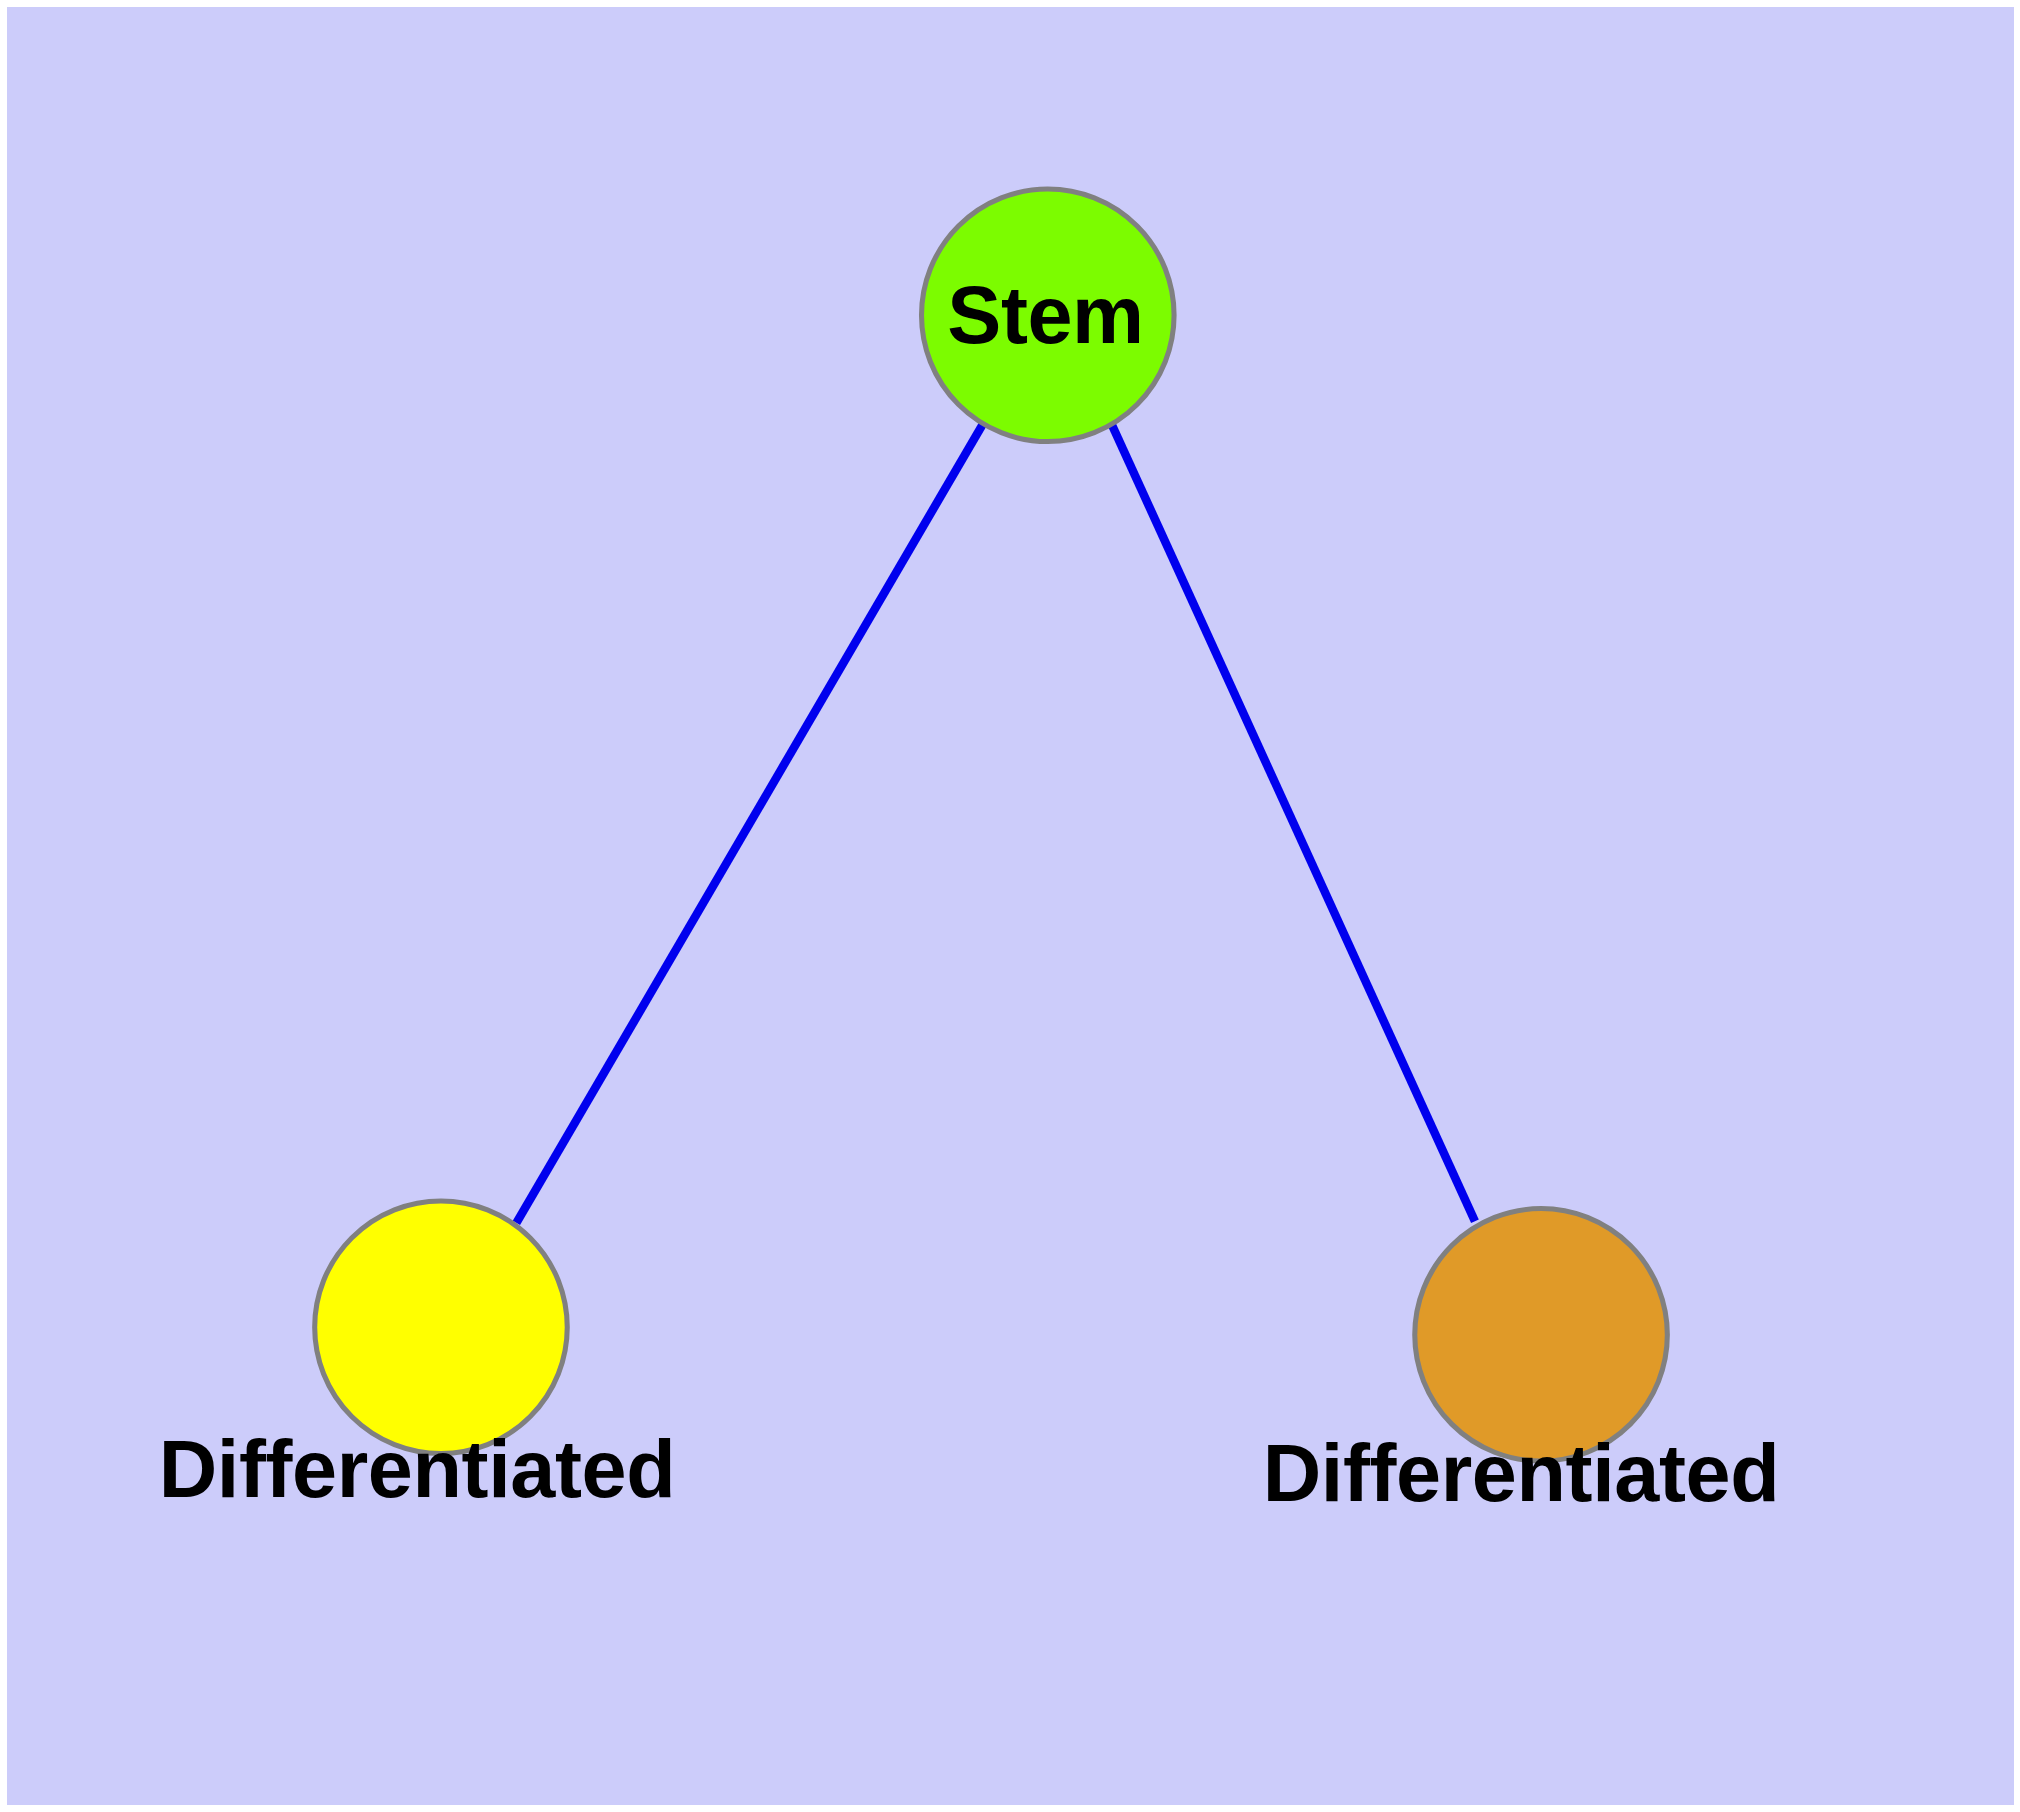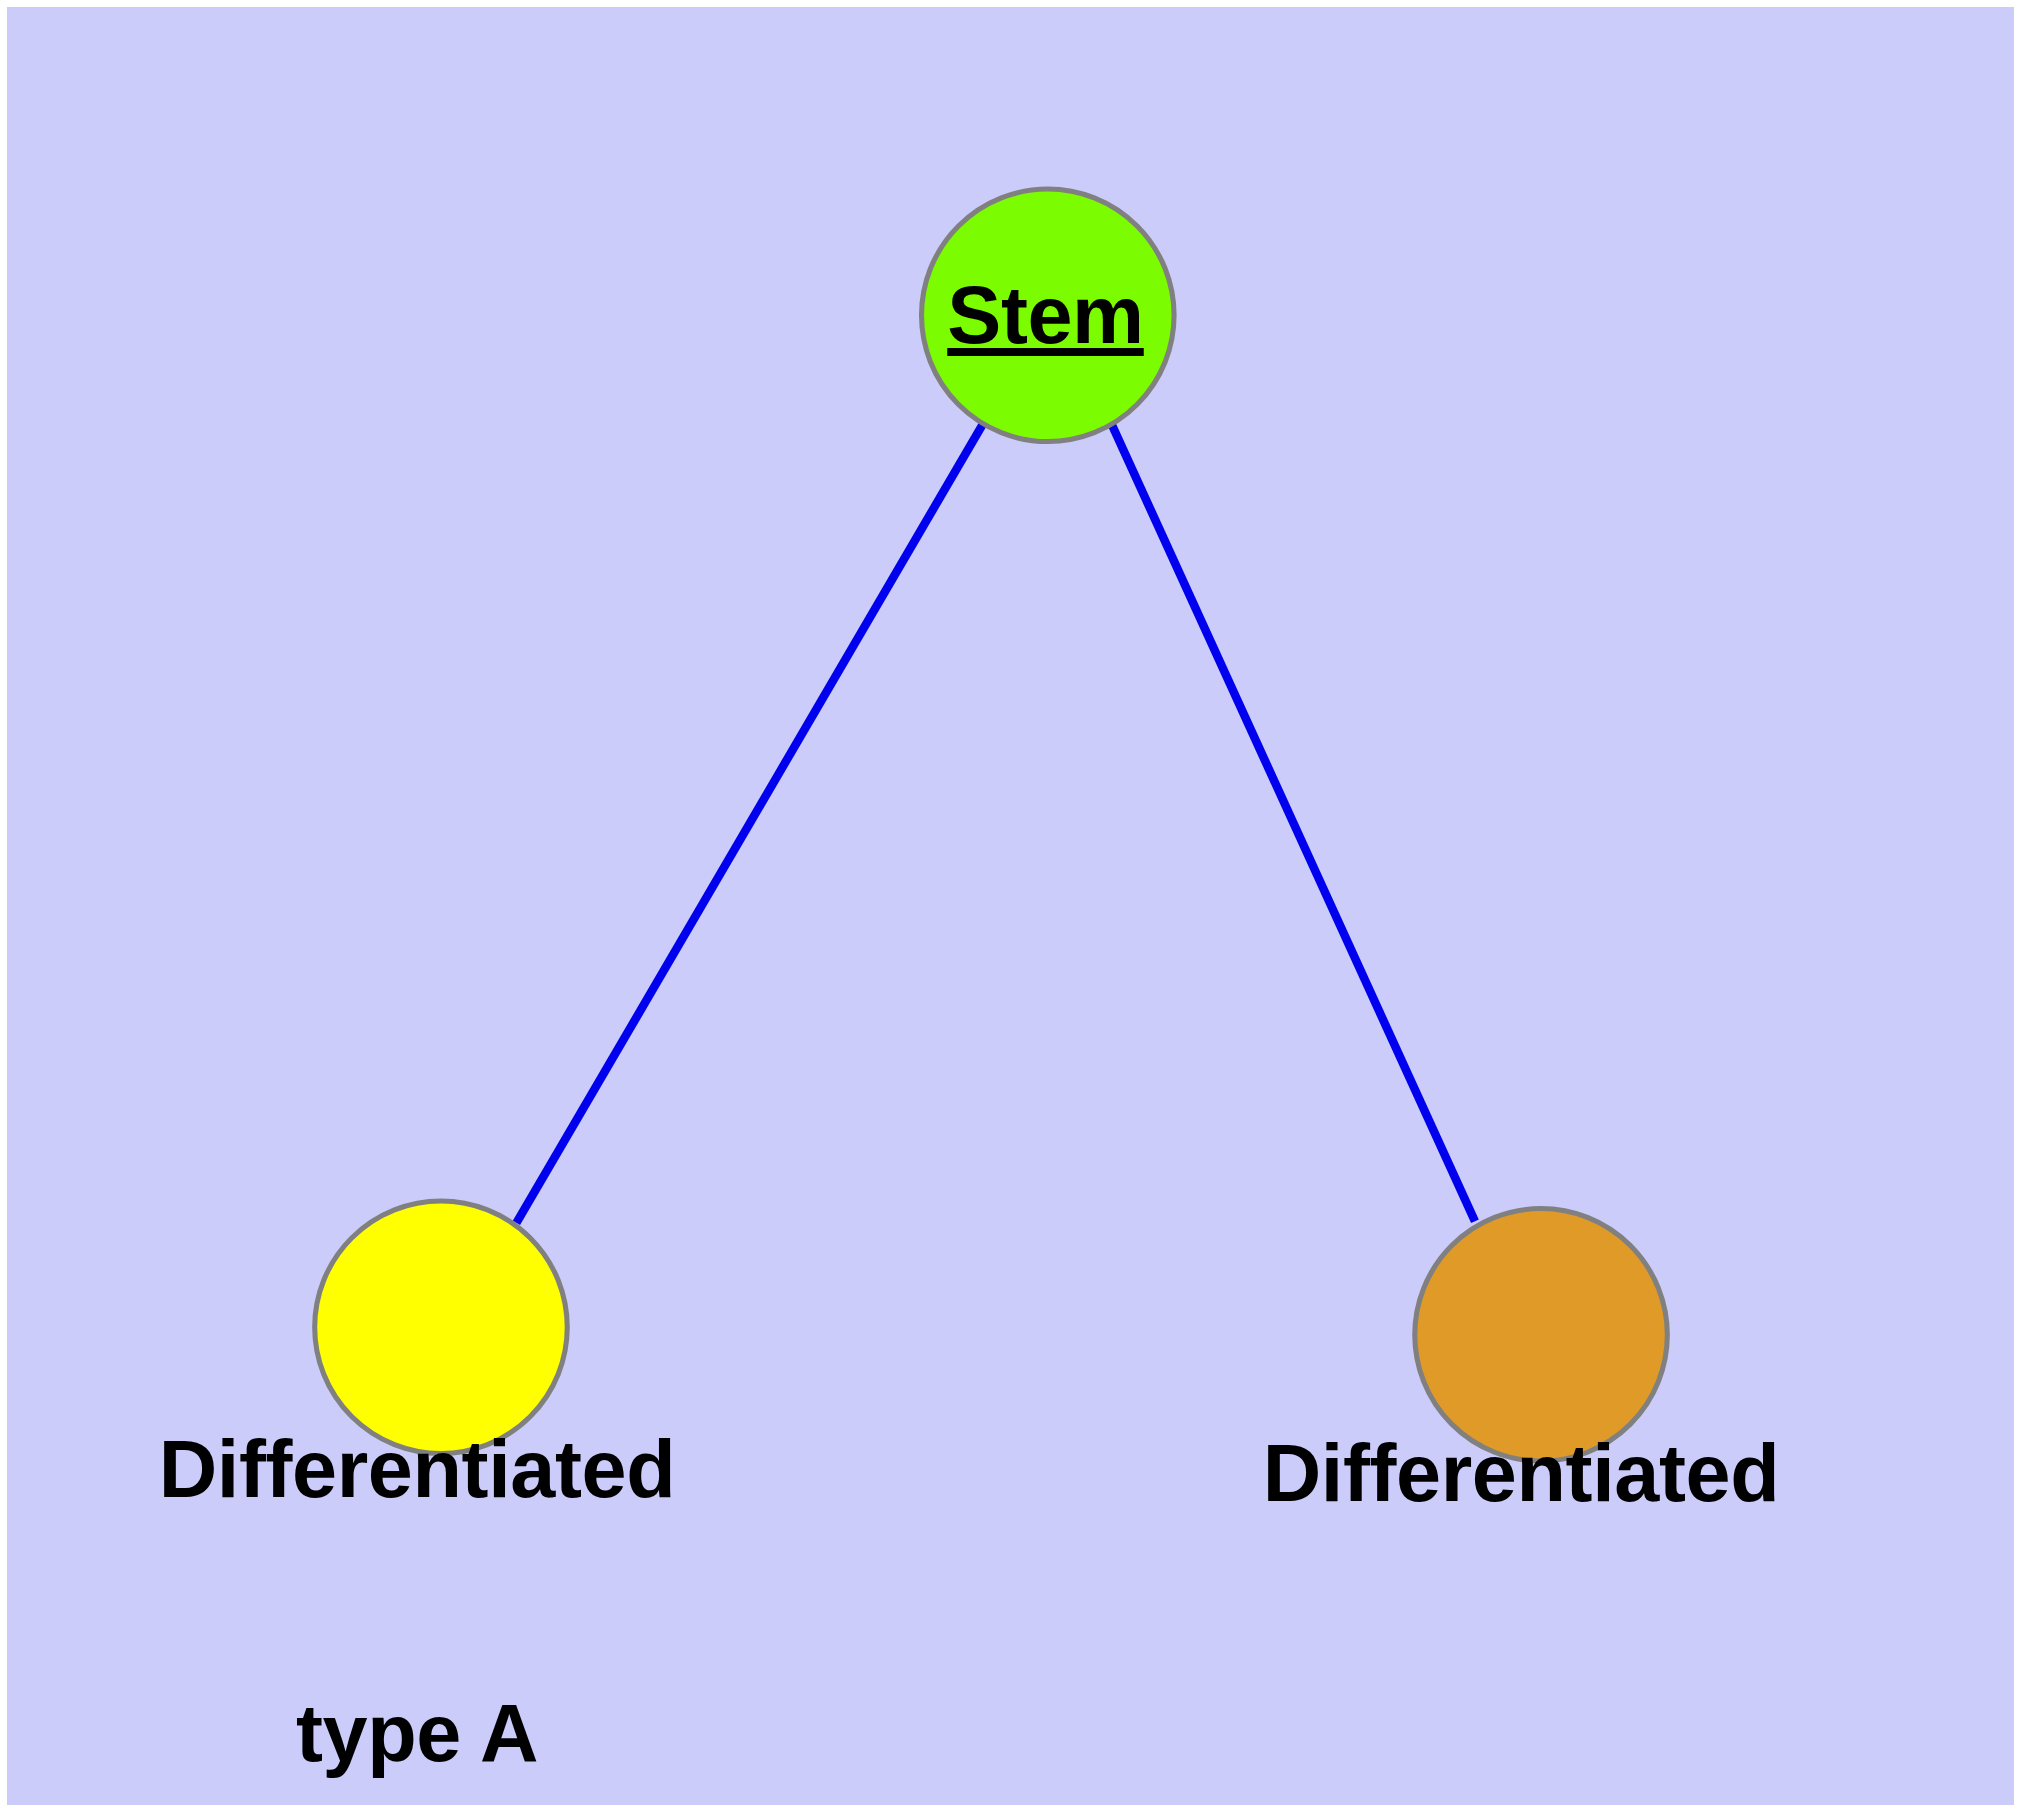--- a/index.html
+++ b/index.html
@@ -37,21 +37,20 @@
     color: #000000;
     font-weight: bold;
     line-height: 1.09;
     text-align: center;
     white-space: pre;
     letter-spacing: -0.4px;
     pointer-events: none;
   }
   .node-label.single {
     font-size: 81px;
-    text-decoration: underline;
   }
   .node-label.double {
     font-size: 81px;
   }
 </style>
 </head>
 <body>
 
 <div id="canvas">
 
@@ -69,21 +68,20 @@
       <circle cx="520" cy="1566" r="149" fill="#ffff00" stroke="#808080" stroke-width="6"></circle>
       <circle cx="1818" cy="1575" r="149" fill="#e09a28" stroke="#808080" stroke-width="6"></circle>
     </g>
 
   </svg>
 
   <div class="node-label single" style="left:791px; top:271px; width:509px;">Stem</div>
 
   <div class="node-label double" style="left:78px; top:1248px; width:678px;">
     <div>Differentiated</div>
-    <div>type A</div>
   </div>
 
   <div class="node-label double" style="left:1182px; top:1252px; width:678px;">
     <div>Differentiated</div>
   </div>
 
 </div>
 
 
 </body></html>

